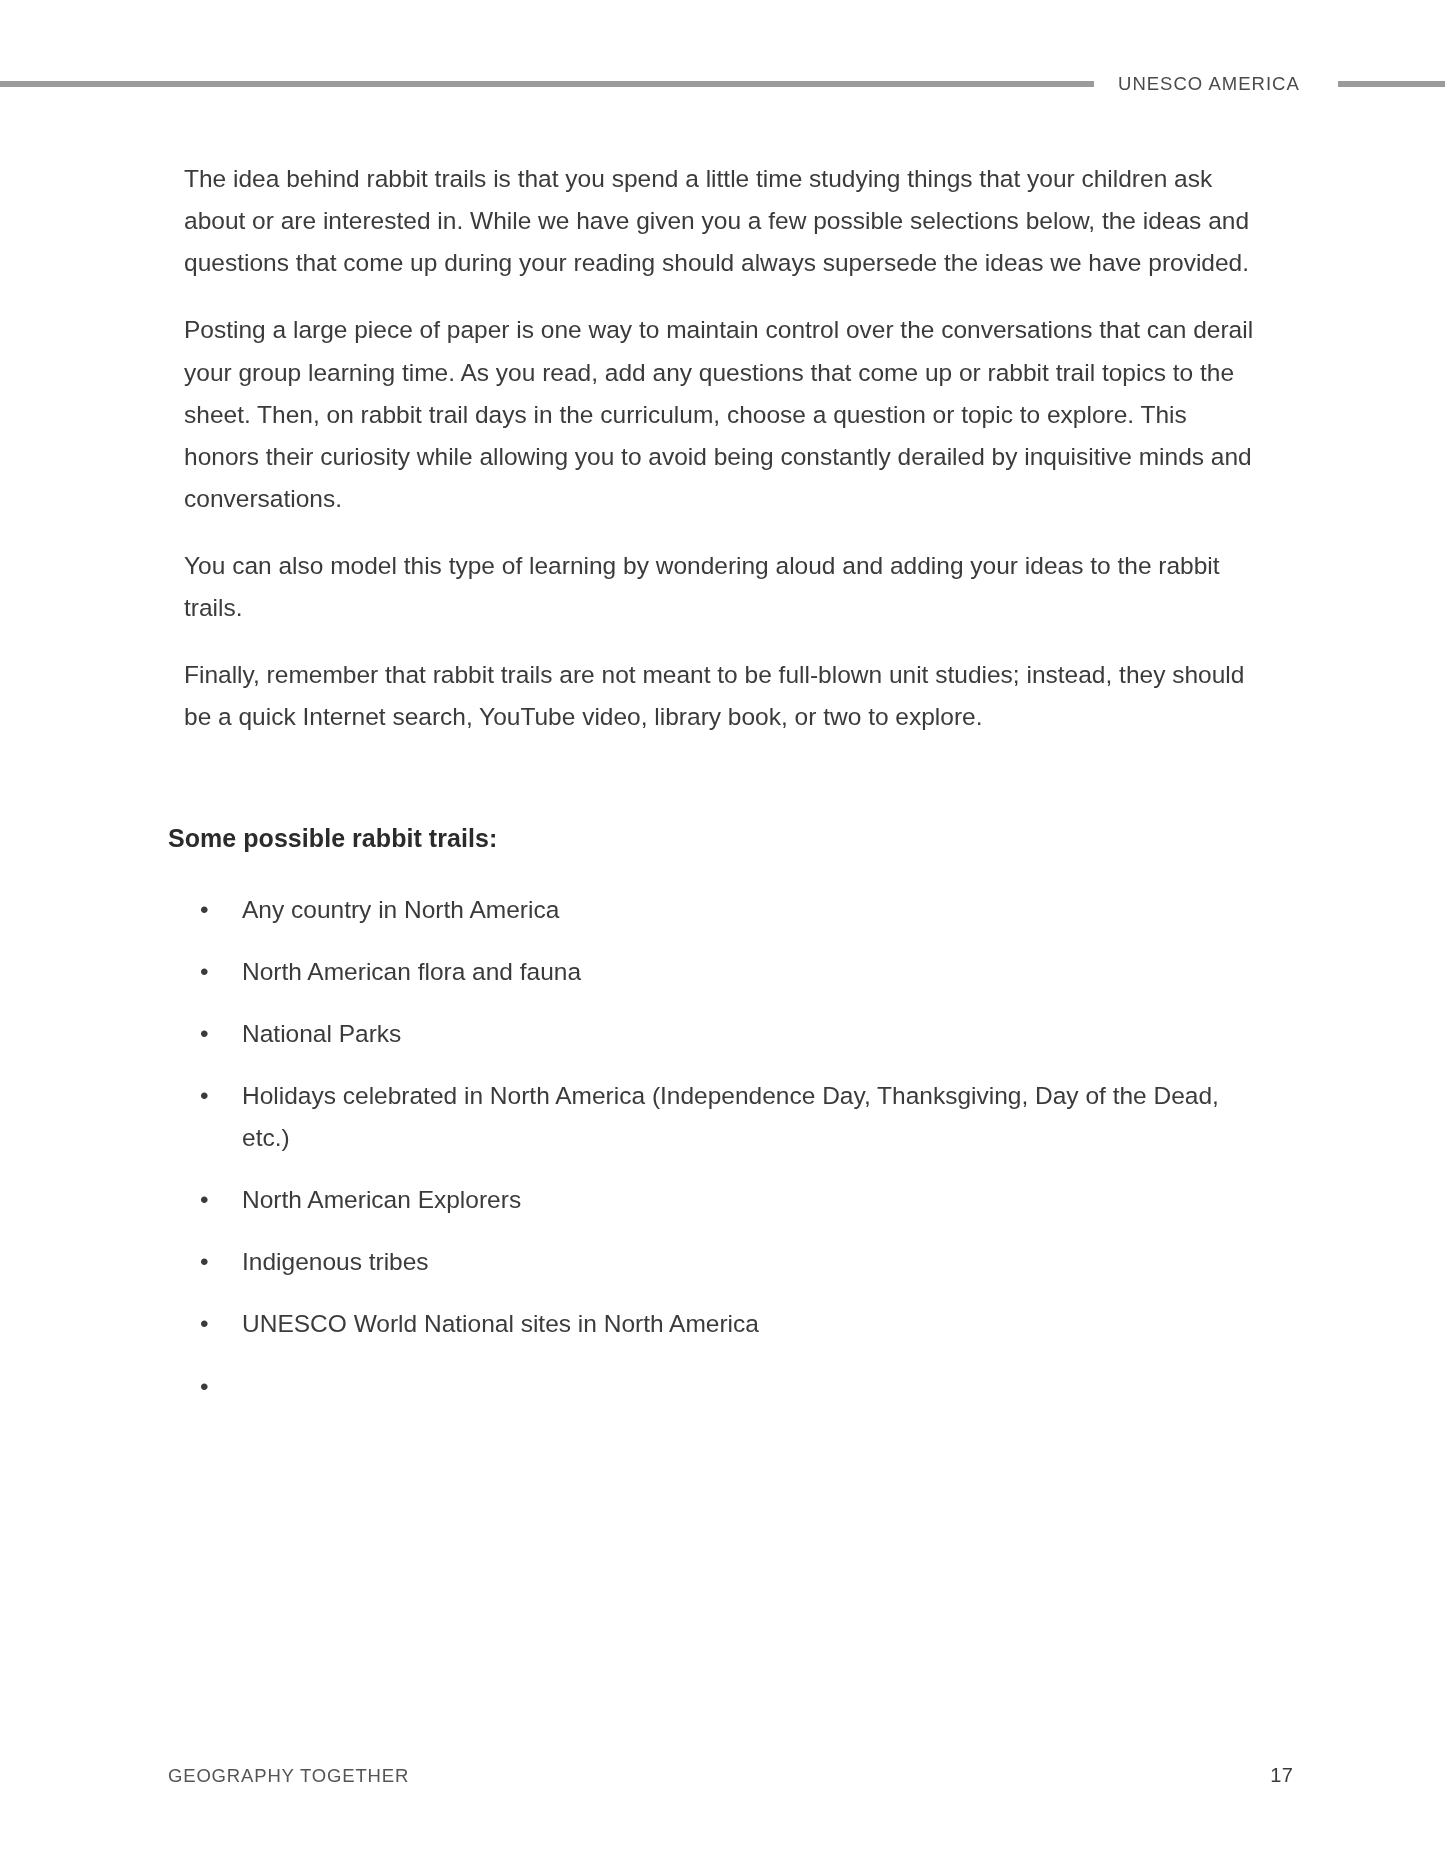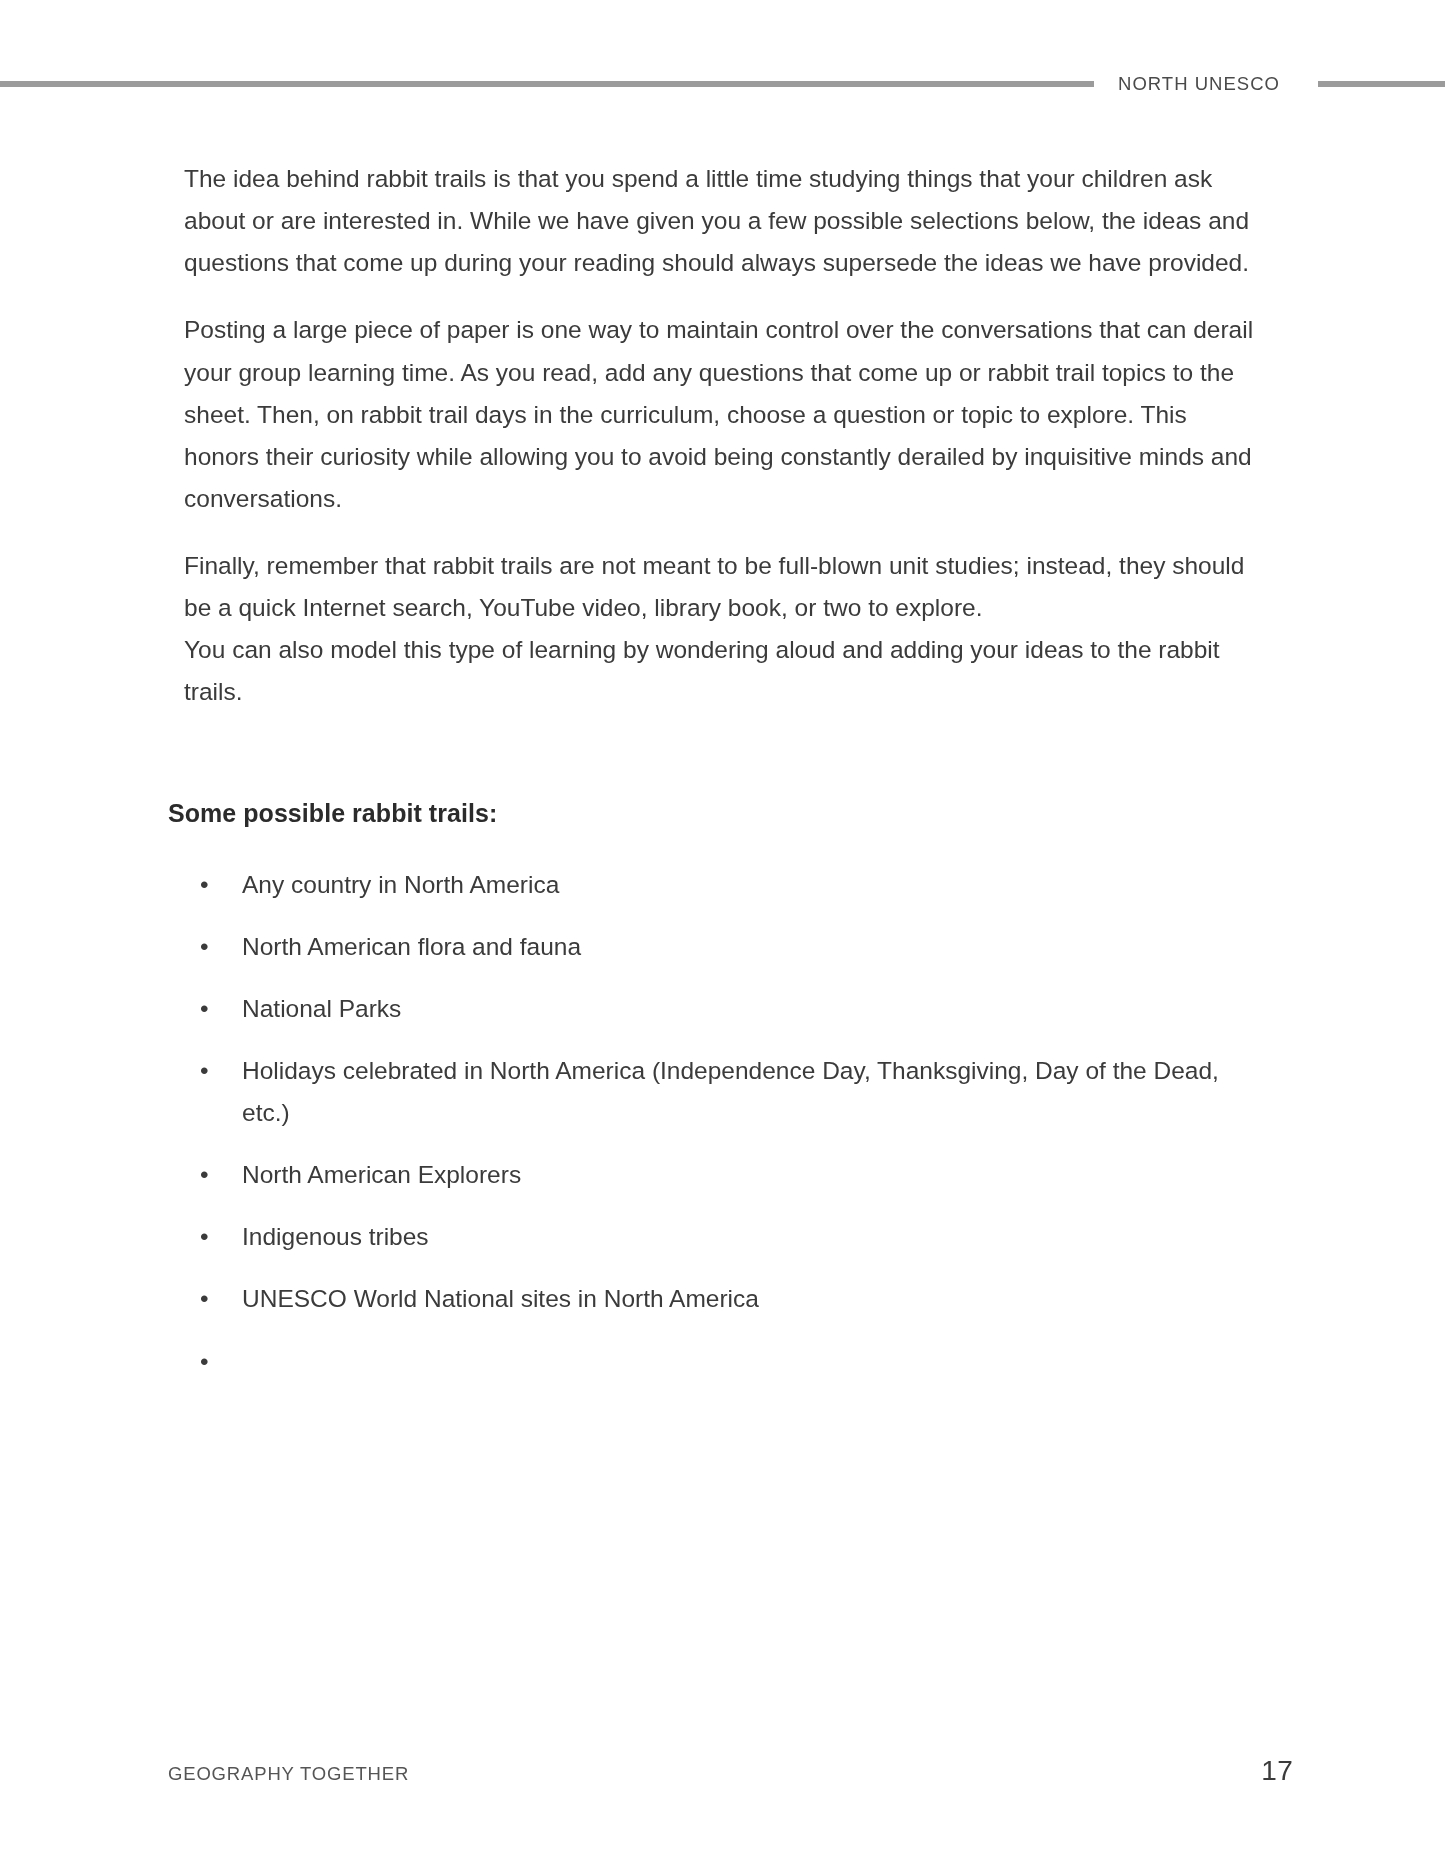--- a/index.html
+++ b/index.html
@@ -123,43 +123,43 @@
     align-items: baseline;
     justify-content: space-between;
   }
   .footer-label {
     font-size: 18.5px;
     letter-spacing: 0.045em;
     color: #555555;
     white-space: nowrap;
   }
   .footer-page-number {
-    font-size: 28px;
+    font-size: 20px;
     color: #3b3b3b;
     letter-spacing: 0.01em;
   }
 </style>
 </head>
 <body>
 
 <div class="page">
 
   <div class="running-header">
     <div class="header-rule header-rule-left"></div>
-    <div class="header-label">NORTH UNESCO</div>
+    <div class="header-label">UNESCO AMERICA</div>
     <div class="header-rule header-rule-right"></div>
   </div>
 
   <div class="content">
 
 
     <p class="body-para p-1">The idea behind rabbit trails is that you spend a little time studying things that your children ask about or are interested in. While we have given you a few possible selections below, the ideas and questions that come up during your reading should always supersede the ideas we have provided.</p>
     <p class="body-para p-2">Posting a large piece of paper is one way to maintain control over the conversations that can derail your group learning time. As you read, add any questions that come up or rabbit trail topics to the sheet. Then, on rabbit trail days in the curriculum, choose a question or topic to explore. This honors their curiosity while allowing you to avoid being constantly derailed by inquisitive minds and conversations.</p>
+    <p class="body-para p-4">You can also model this type of learning by wondering aloud and adding your ideas to the rabbit trails.</p>
     <p class="body-para p-5">Finally, remember that rabbit trails are not meant to be full-blown unit studies; instead, they should be a quick Internet search, YouTube video, library book, or two to explore.</p>
-    <p class="body-para p-4">You can also model this type of learning by wondering aloud and adding your ideas to the rabbit trails.</p>
 
     <h2 class="section-heading">Some possible rabbit trails:</h2>
 
     <ul class="trail-list">
       <li>
         <span class="bullet-dot">•</span>
         <span>Any country in North America</span>
       </li>
       <li>
         <span class="bullet-dot">•</span>

